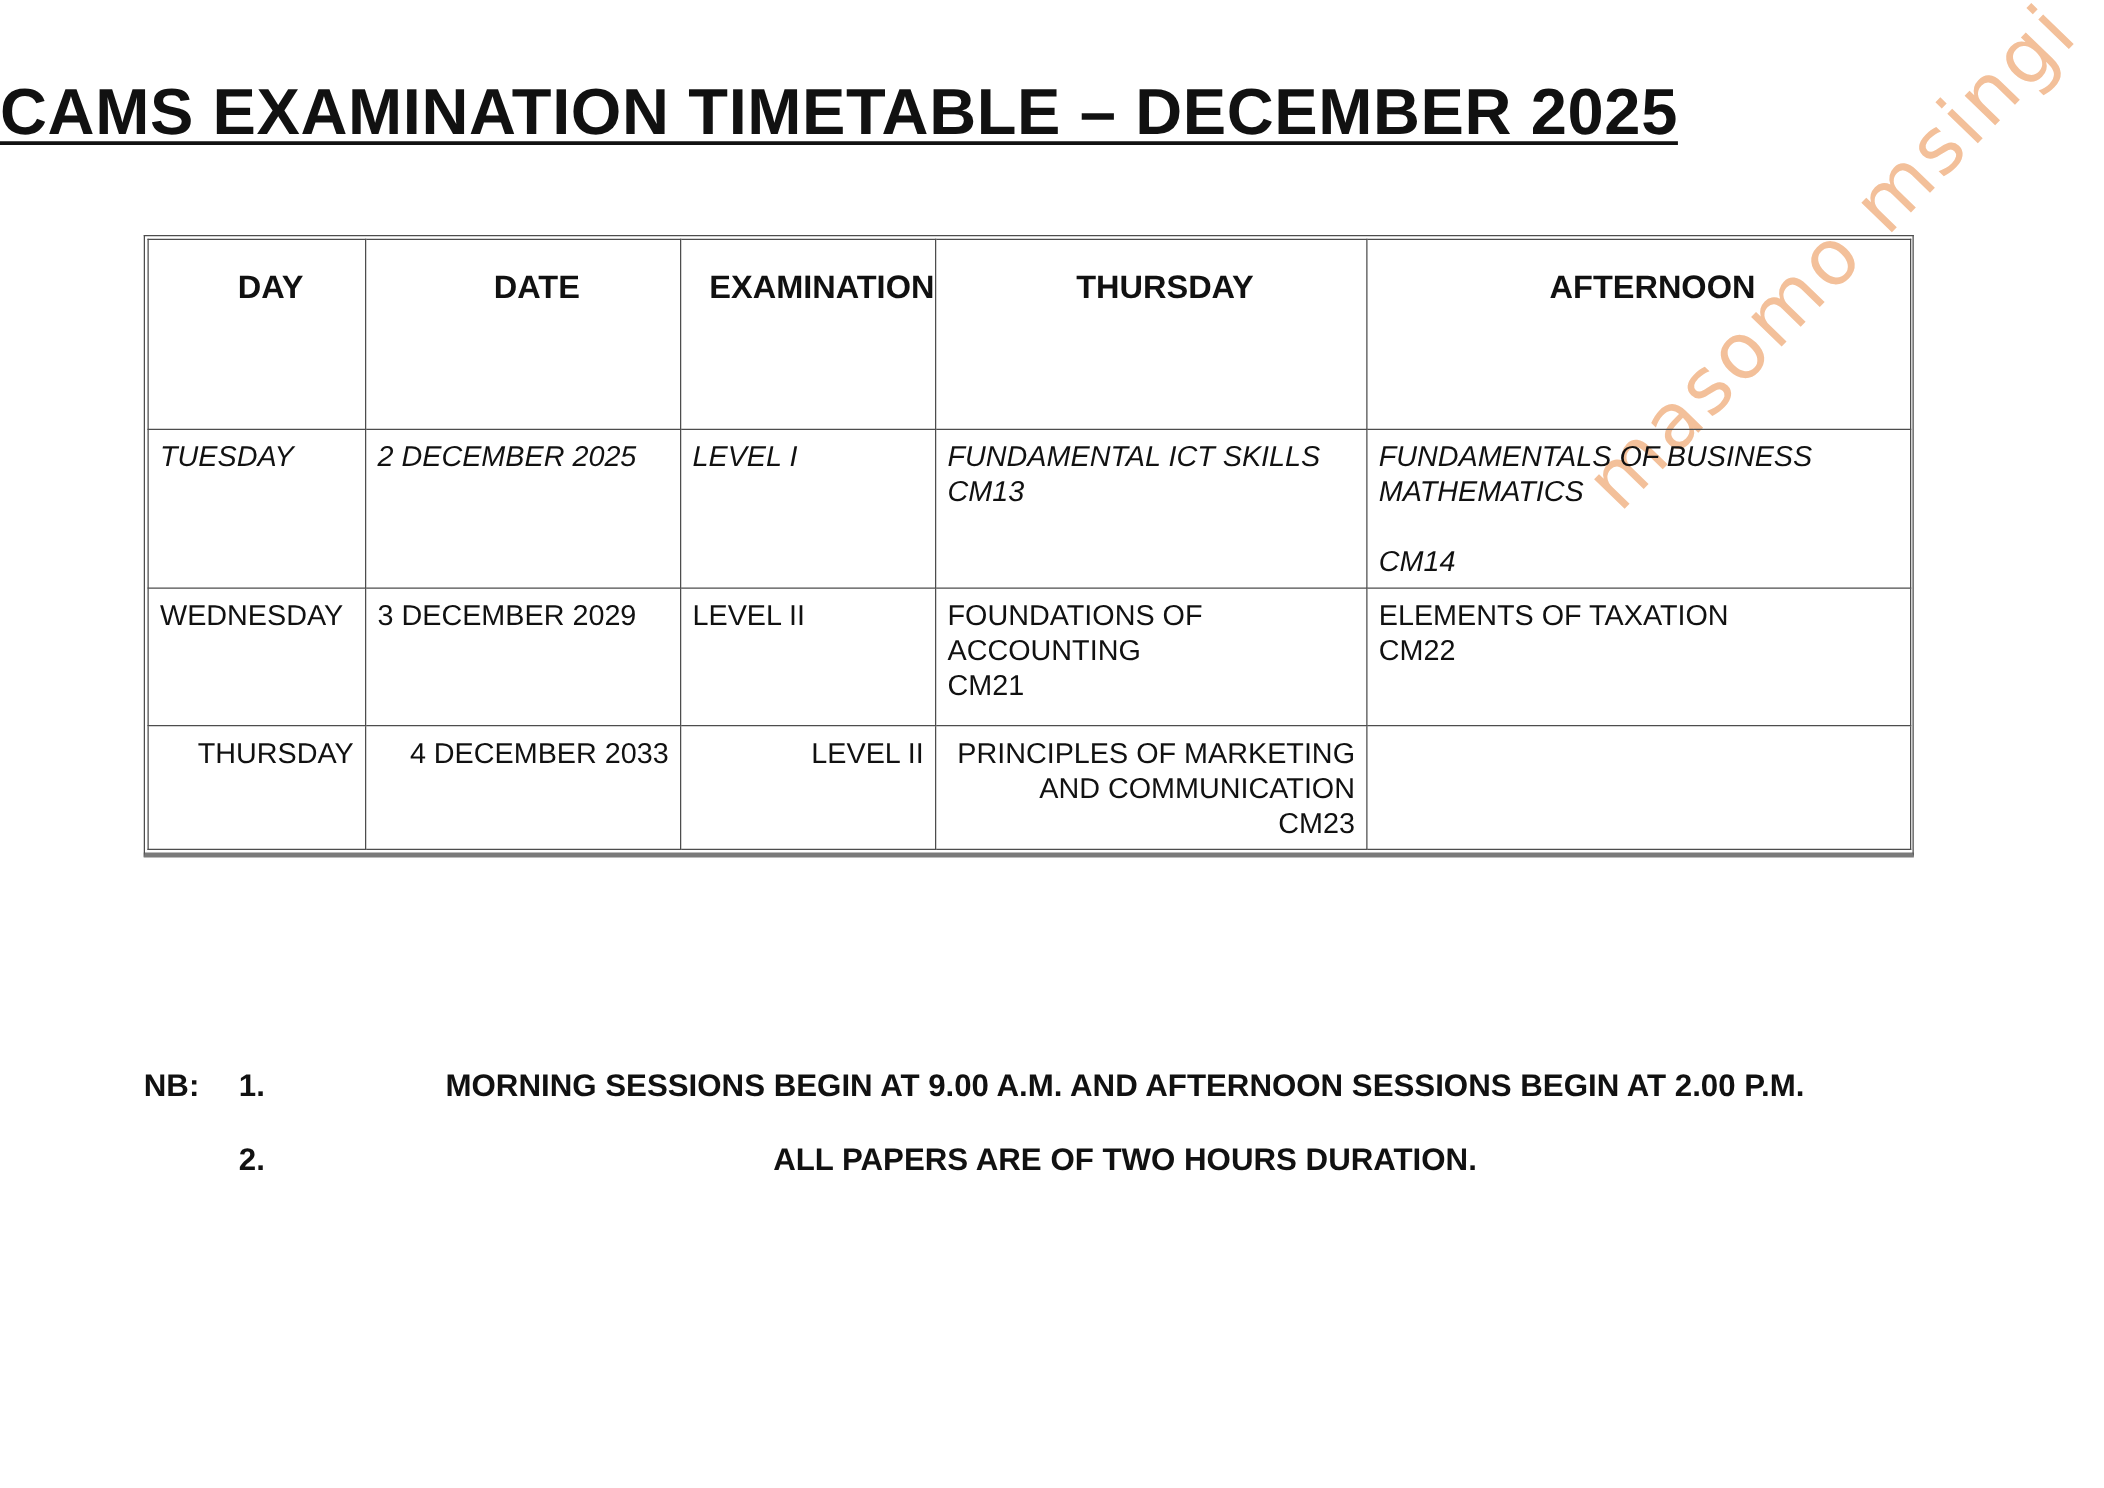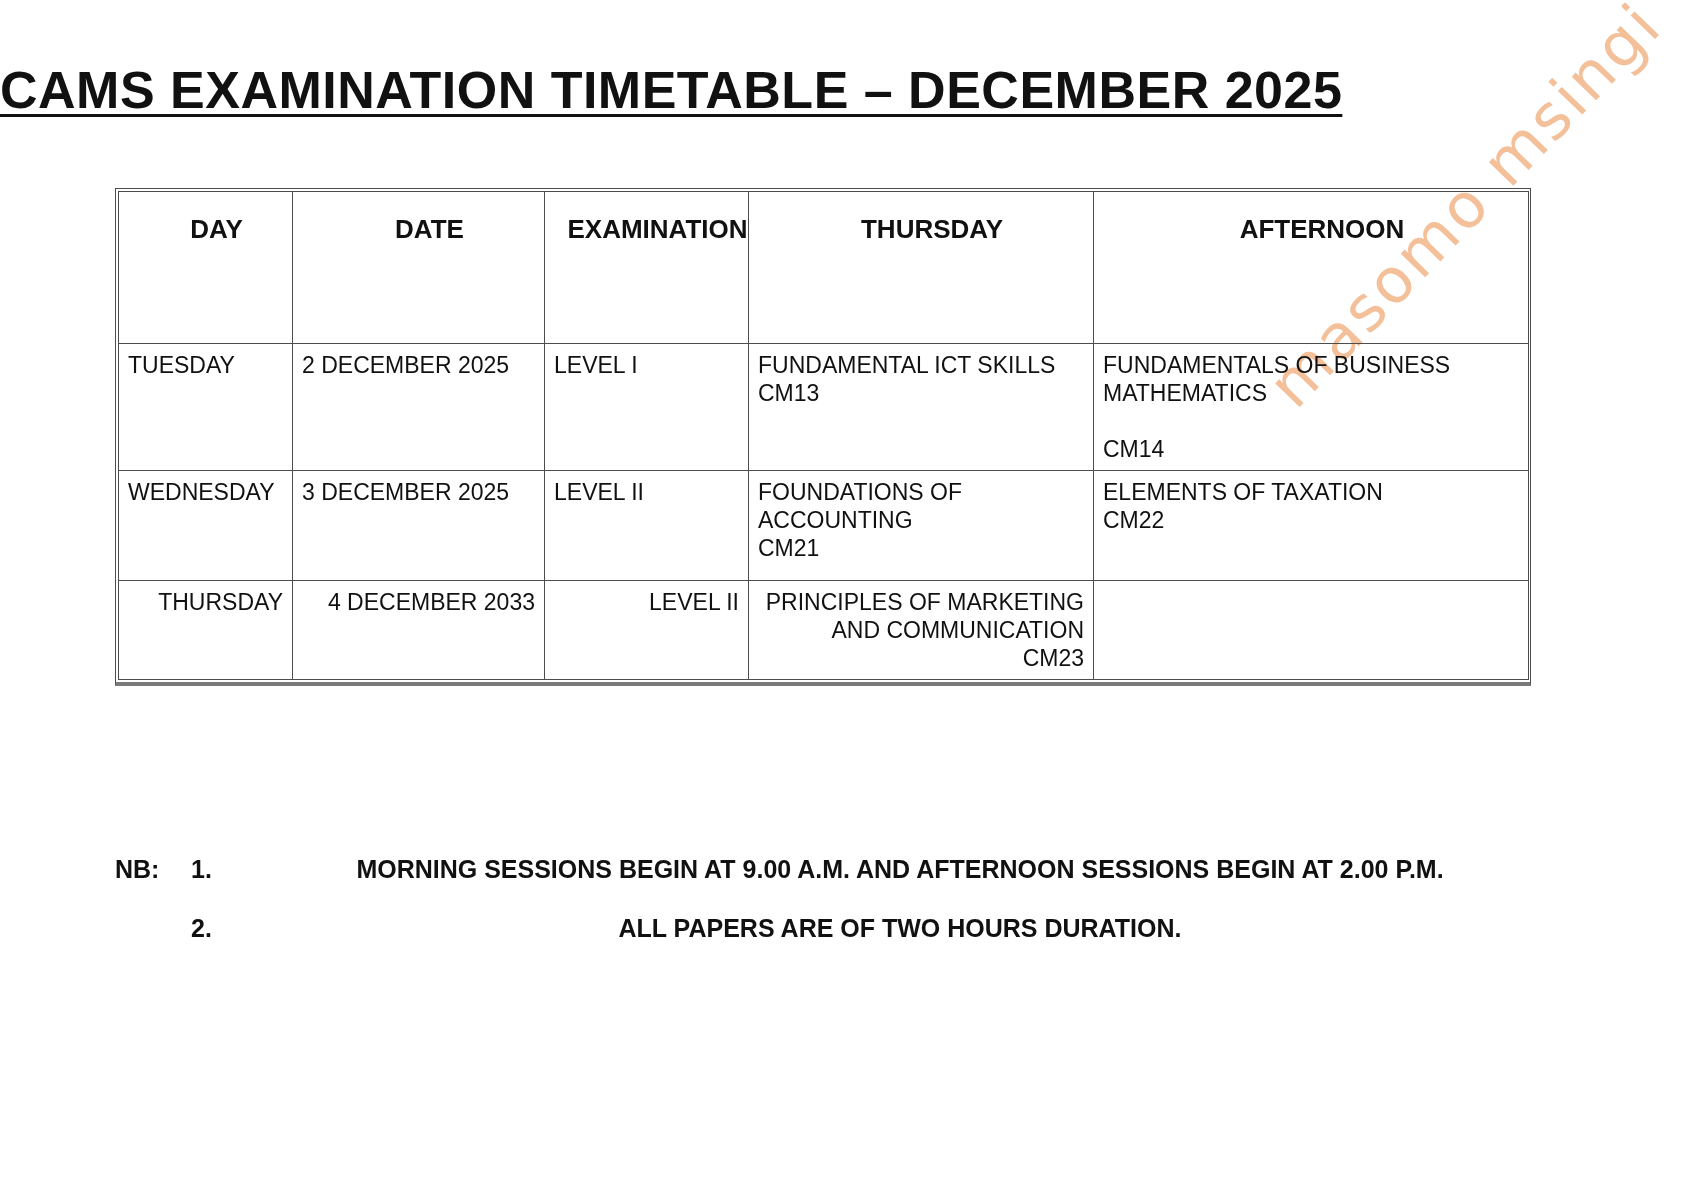--- a/index.html
+++ b/index.html
@@ -75,21 +75,21 @@
     font-weight:bold;
     font-size:26px;
     padding-left:22px;
   }
   .timetable td {
     padding:7px 9px;
     font-size:23px;
     line-height:28px;
   }
   .timetable tr.r0 td { height:126px; }
-  .timetable tr.r1 td { height:120px; }
+  .timetable tr.r1 td { height:120px;font-style:italic; }
   .timetable tr.r2 td { height:110px; }
   .timetable tr.r3 td { height:96px;text-align:right; }
   .cell-text { white-space:pre-line; }
 
   .notes {
     position:absolute;
     left:115px; top:855px;
     width:1420px;
     font-weight:bold;
     font-size:25px;
@@ -150,21 +150,21 @@
               <div class="cell-text">FUNDAMENTALS OF BUSINESS MATHEMATICS
 
 CM14</div>
             </td>
         </tr>
         <tr class="r2">
           <td>
               <div class="cell-text">WEDNESDAY</div>
             </td>
           <td>
-              <div class="cell-text">3 DECEMBER 2025</div>
+              <div class="cell-text">3 DECEMBER 2029</div>
             </td>
           <td>
               <div class="cell-text">LEVEL II</div>
             </td>
           <td>
               <div class="cell-text">FOUNDATIONS OF ACCOUNTING
 CM21</div>
             </td>
           <td>
               <div class="cell-text">ELEMENTS OF TAXATION

